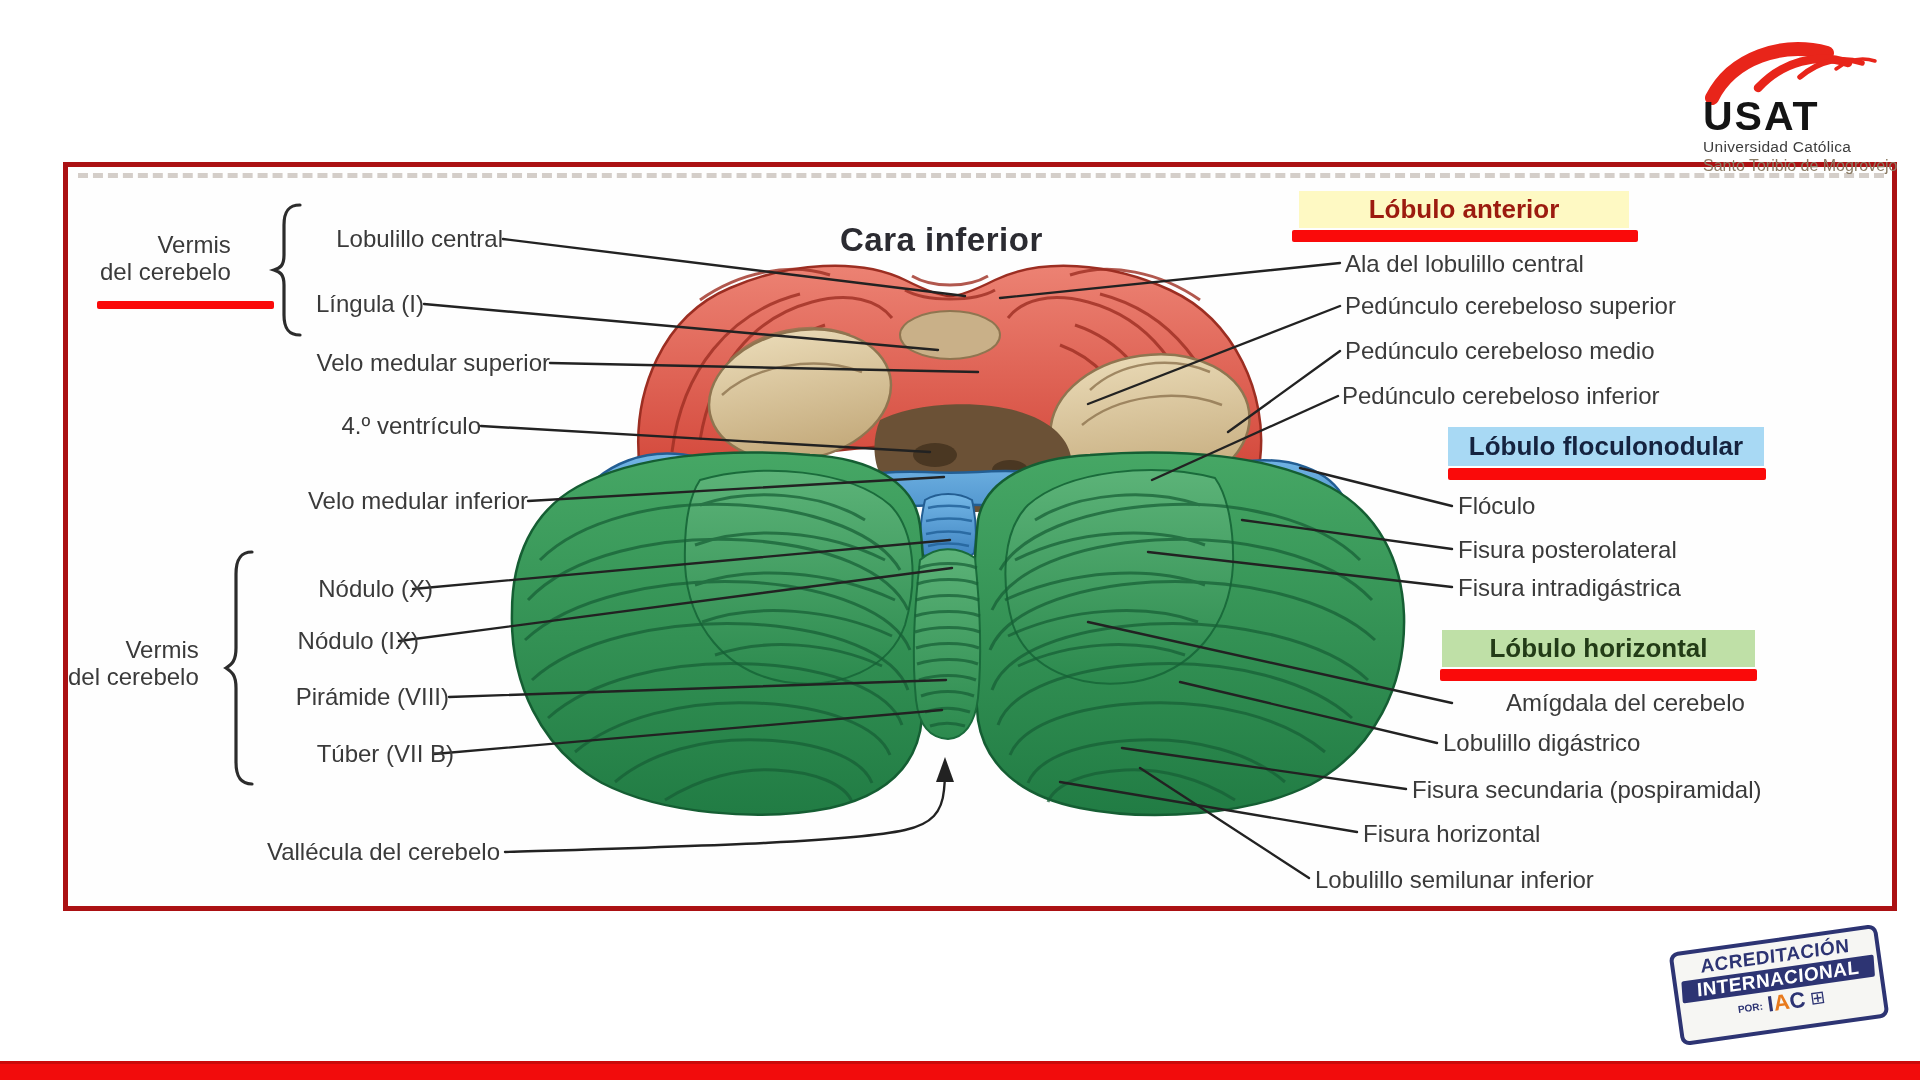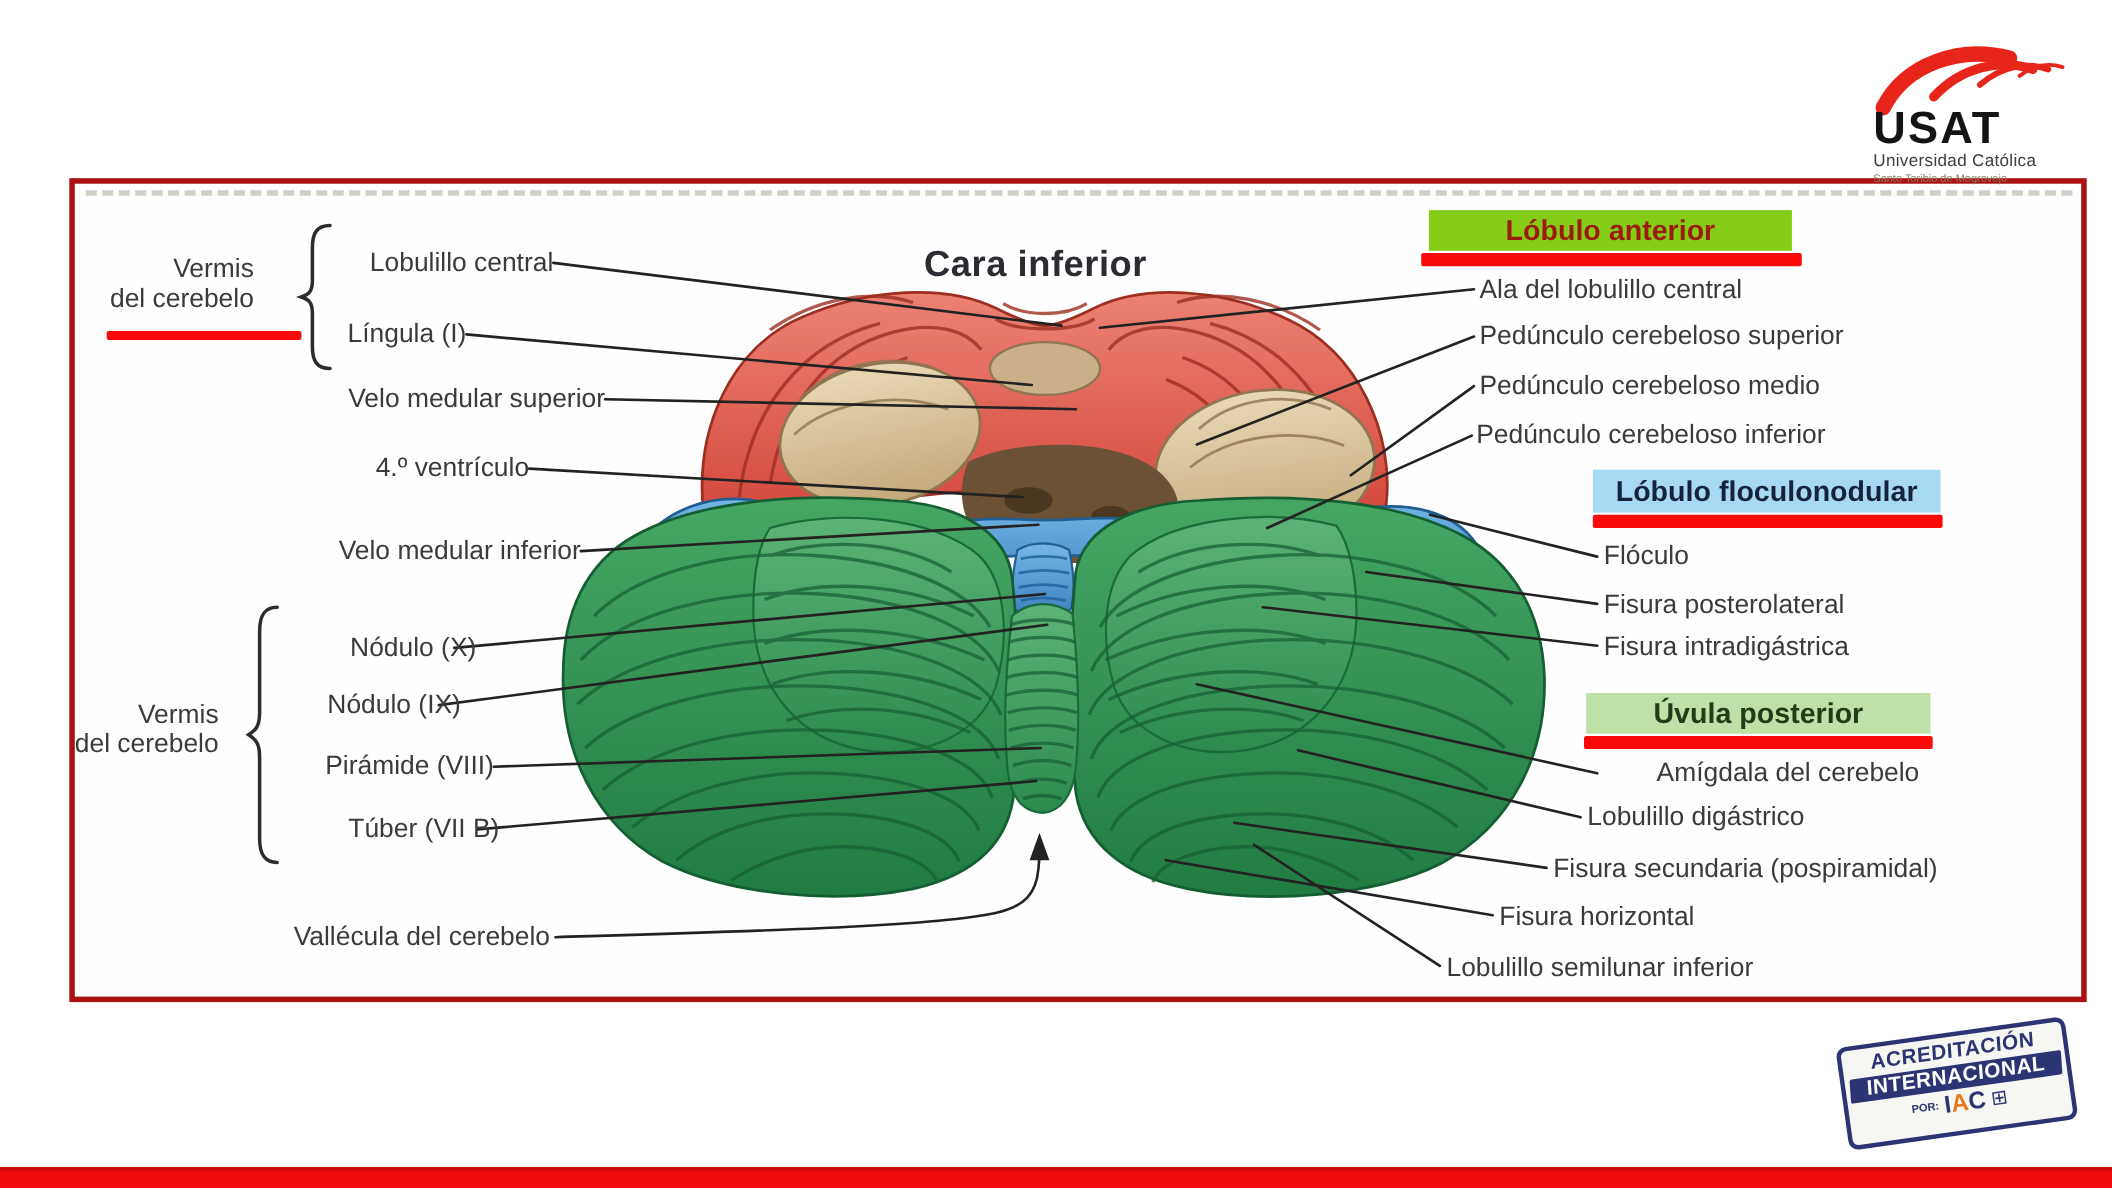--- a/index.html
+++ b/index.html
@@ -10,34 +10,34 @@
   #frame{left:63px;top:162px;width:1834px;height:749px;border:5px solid #ab1113;
          box-sizing:border-box;background:#fefefe;}
   #top-dashes{left:78px;top:173px;width:1806px;height:0;border-top:5px dashed rgba(104,82,66,0.28);}
   
   .lbl{position:absolute;font-size:24px;color:#3a3a3a;white-space:nowrap;line-height:28px;}
   .lbl2{position:absolute;font-size:24px;color:#3a3a3a;line-height:27px;text-align:right;}
   #title{position:absolute;left:840px;top:221px;font-size:33px;font-weight:bold;color:#2b2b31;
          letter-spacing:0.5px;white-space:nowrap;}
   .lobox{position:absolute;text-align:center;font-weight:bold;font-size:26px;white-space:nowrap;
          box-sizing:border-box;}
-  #box-anterior{left:1299px;top:191px;width:330px;height:37px;line-height:37px;background:#84cc16;color:#9c1b0f;}
+  #box-anterior{left:1299px;top:191px;width:330px;height:37px;line-height:37px;background:#fef9c3;color:#9c1b0f;}
   #box-floculonodular{left:1448px;top:427px;width:316px;height:39px;line-height:39px;background:#a8d9f4;color:#15233f;}
   #box-posterior{left:1442px;top:630px;width:313px;height:37px;line-height:37px;background:#bfe0a7;color:#233c17;}
   .redbar{position:absolute;height:12px;background:#fa0a0a;border-radius:2px;}
   #ul-anterior{left:1292px;top:230px;width:346px;}
   #ul-floculonodular{left:1448px;top:468px;width:318px;}
   #ul-posterior{left:1440px;top:669px;width:317px;}
   #ul-vermis{left:97px;top:301px;width:177px;height:8px;background:#fa0a0a;border-radius:2px;}
   
   #logo{left:1695px;top:33px;width:215px;height:140px;}
   #logo-acronym{position:absolute;left:8px;top:62px;font-size:41px;font-weight:bold;color:#141414;
                 letter-spacing:2px;line-height:42px;}
   #logo-line1{position:absolute;left:8px;top:105px;font-size:15.5px;color:#3d3d3d;letter-spacing:0.3px;}
-  #logo-line2{position:absolute;left:8px;top:124px;font-size:10px;color:#8a7b64;}
+  #logo-line2{position:absolute;left:8px;top:124px;font-size:16px;color:#8a7b64;}
   
   #stamp{left:1674px;top:938px;width:210px;height:94px;transform:rotate(-8deg);
          border:4px solid #2d3473;border-radius:9px;background:#f6f6f3;box-sizing:border-box;
          padding:3px 4px;}
   #stamp .s1{color:#2d3473;font-weight:bold;font-size:19px;text-align:center;letter-spacing:0.5px;
              transform:skewX(-4deg);}
   #stamp .s2{background:#2d3473;color:#ffffff;font-weight:bold;font-size:19px;text-align:center;
              letter-spacing:0.5px;border-radius:2px;margin-top:1px;transform:skewX(-4deg);}
   #stamp .s3{display:flex;align-items:center;justify-content:center;gap:5px;margin-top:2px;}
   #stamp .por{font-size:10px;font-weight:bold;color:#2d3473;}
@@ -263,21 +263,21 @@
   <span>del cerebelo</span>
 </div>
 <div class="lbl" style="right:1471px;top:683px;">Pirámide (VIII)</div>
 <div class="lbl" style="right:1466px;top:740px;">Túber (VII B)</div>
 <div class="lbl" style="right:1420px;top:838px;">Vallécula del cerebelo</div>
 
 <div class="lobox" id="box-anterior">Lóbulo anterior</div>
 <div class="redbar" id="ul-anterior"></div>
 <div class="lobox" id="box-floculonodular">Lóbulo floculonodular</div>
 <div class="redbar" id="ul-floculonodular"></div>
-<div class="lobox" id="box-posterior">Úvula posterior</div>
+<div class="lobox" id="box-posterior">Lóbulo horizontal</div>
 <div class="redbar" id="ul-posterior"></div>
 
 <div class="lbl" style="left:1345px;top:250px;">Ala del lobulillo central</div>
 <div class="lbl" style="left:1345px;top:292px;">Pedúnculo cerebeloso superior</div>
 <div class="lbl" style="left:1345px;top:337px;">Pedúnculo cerebeloso medio</div>
 <div class="lbl" style="left:1342px;top:382px;">Pedúnculo cerebeloso inferior</div>
 <div class="lbl" style="left:1458px;top:492px;">Flóculo</div>
 <div class="lbl" style="left:1458px;top:536px;">Fisura posterolateral</div>
 <div class="lbl" style="left:1458px;top:574px;">Fisura intradigástrica</div>
 <div class="lbl" style="left:1458px;top:689px;margin-left:48px;">Amígdala del cerebelo</div>

